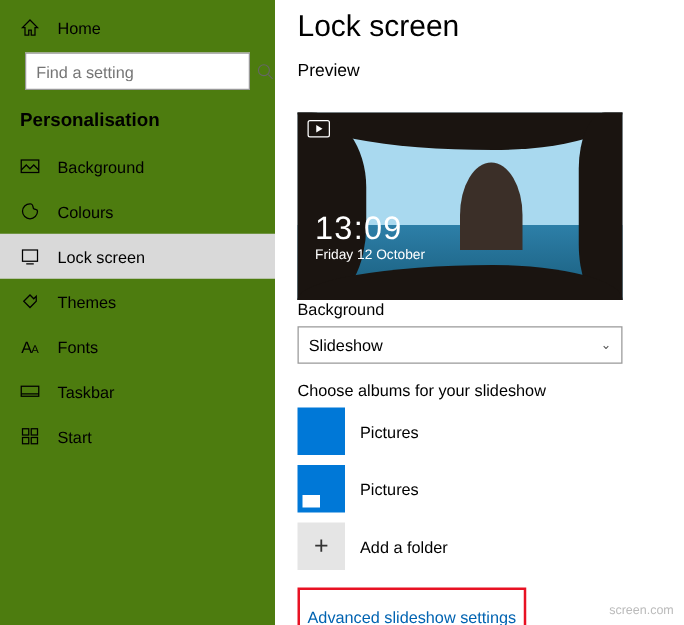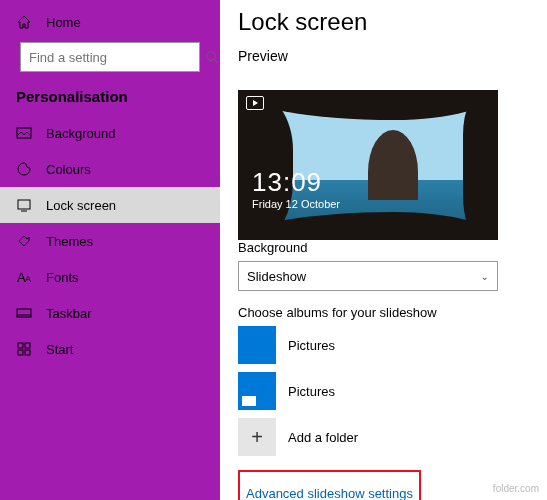--- a/index.html
+++ b/index.html
@@ -1,17 +1,17 @@
 <!DOCTYPE html>
 <html><head>
 <meta charset="utf-8">
 <style>
 * { box-sizing: border-box; margin: 0; padding: 0; font-family: "Segoe UI", Arial, sans-serif; }
 body { width: 547px; height: 500px; display: flex; background: #fff; font-size: 13px; color: #000; overflow: hidden; }
-.sidebar { width: 220px; background: #a21caf; padding: 8px 0; height: 100%; }
+.sidebar { width: 220px; background: #4d7c0f; padding: 8px 0; height: 100%; }
 .home-row { display: flex; align-items: center; padding: 6px 16px; cursor: pointer; }
 .home-row .icon { width: 16px; margin-right: 14px; }
 .search-wrap { padding: 6px 20px 10px; }
 .search { display: flex; align-items: center; border: 1px solid #999; background: #fff; height: 30px; padding: 0 8px; }
 .search input { flex: 1; border: none; outline: none; font-size: 13px; background: transparent; }
 .search .s-icon { color: #666; }
 .section-title { font-weight: 600; padding: 6px 16px 10px; font-size: 15px; }
 .nav-item { display: flex; align-items: center; padding: 10px 16px; cursor: pointer; }
 .nav-item .icon { width: 16px; margin-right: 14px; display: inline-flex; }
 .nav-item.active { background: #d9d9d9; }
@@ -173,14 +173,14 @@
     <div class="album-tile add">+</div>
     <span>Add a folder</span>
   </div>
 
   <div class="link-row">
     <span class="link-box">
       <a>Advanced slideshow settings</a>
     </span>
   </div>
 
-  <div class="watermark">folder.com</div>
+  <div class="watermark">screen.com</div>
 </div>
 
 </body></html>

